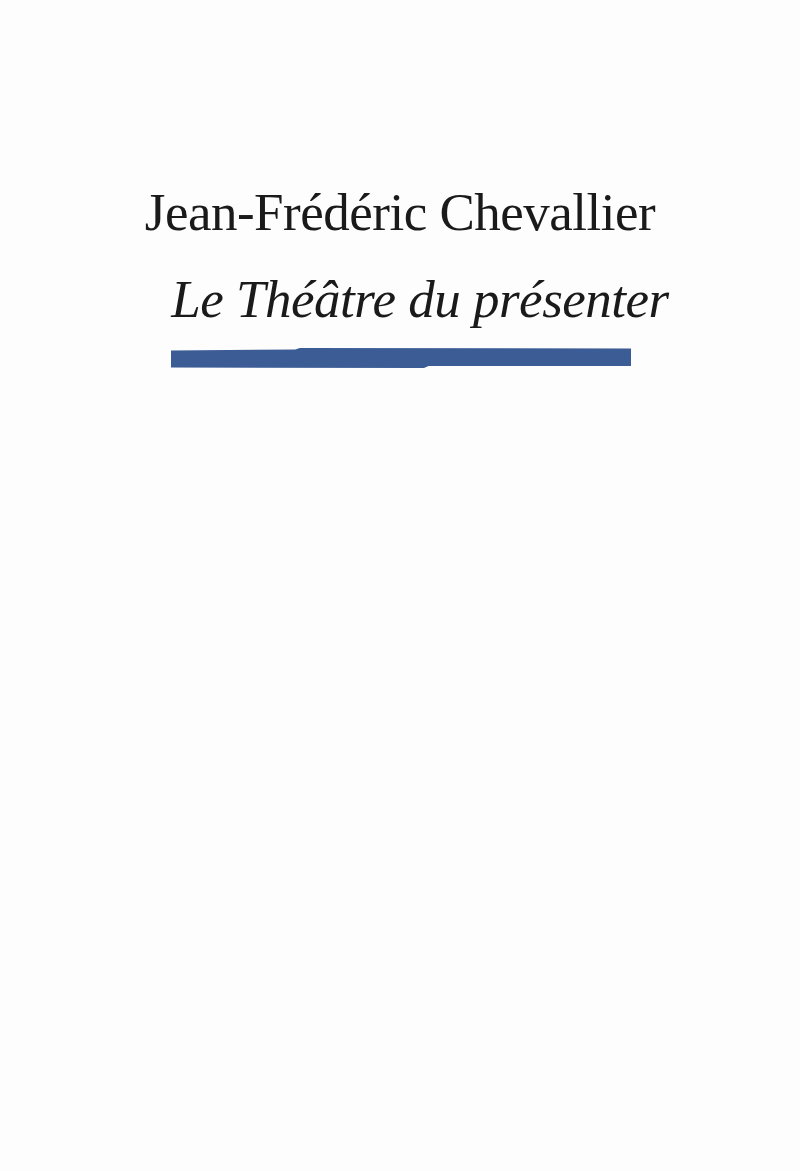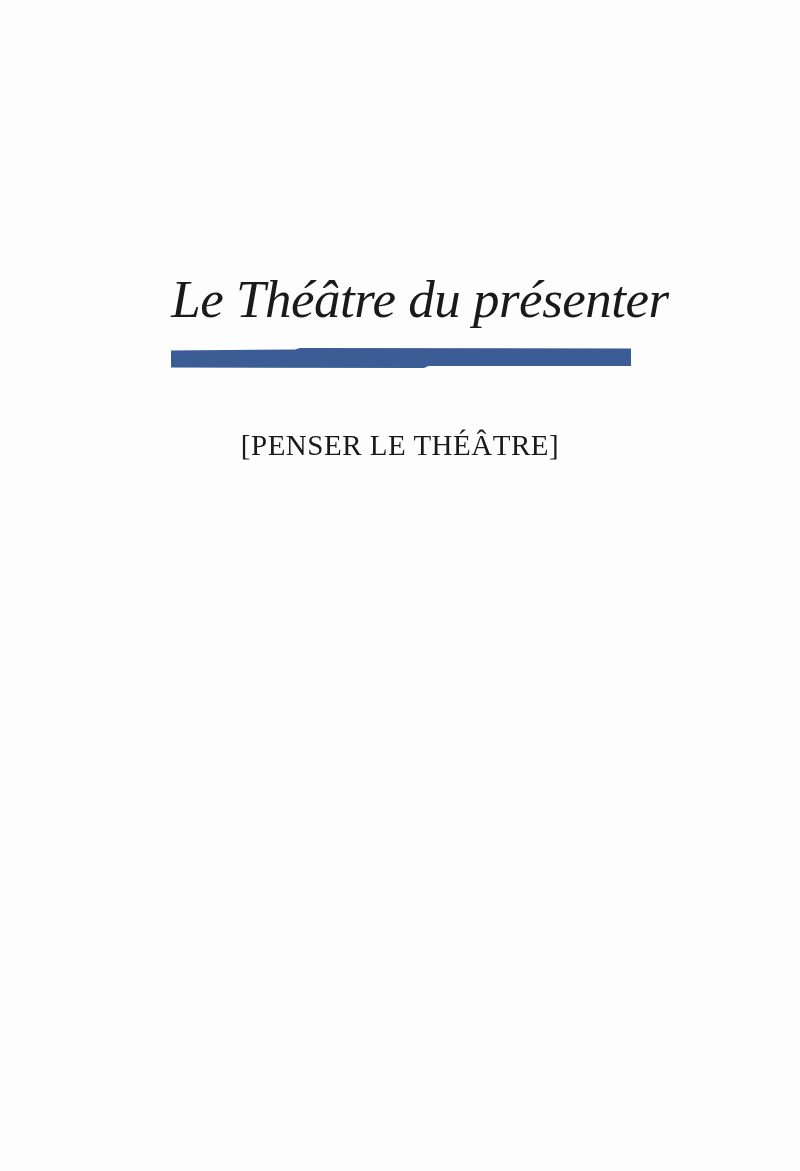--- a/index.html
+++ b/index.html
@@ -49,21 +49,21 @@
   .publisher {
     top: 1060px;
     font-size: 46px;
   }
 </style>
 </head>
 <body>
 
 <div class="page">
 
+  <div class="center-line author">Jean-Frédéric Chevallier</div>
 
   <div class="center-line title">Le Théâtre du présenter</div>
 
   <div class="accent-bar" style="background: rgb(59, 92, 149);"></div>
 
-  <div class="center-line series">[PENSER LE THÉÂTRE]</div>
 
 
 </div>
 
 </body></html>

